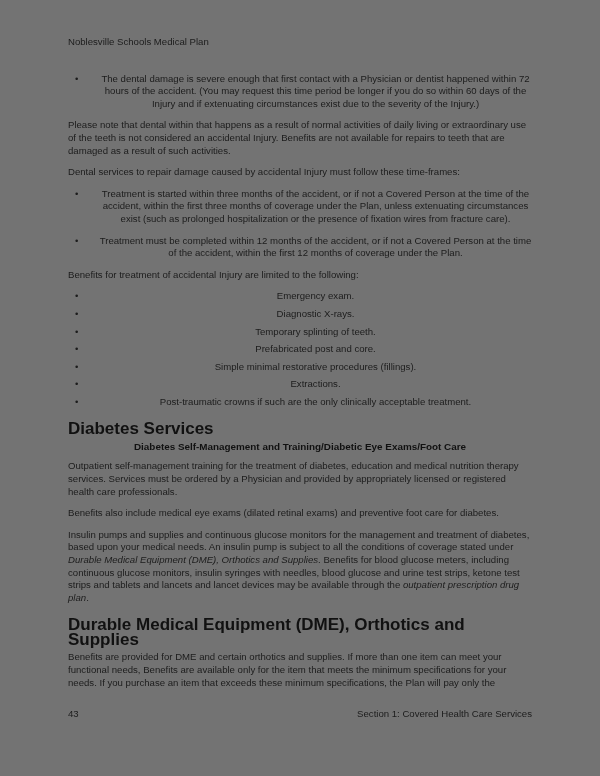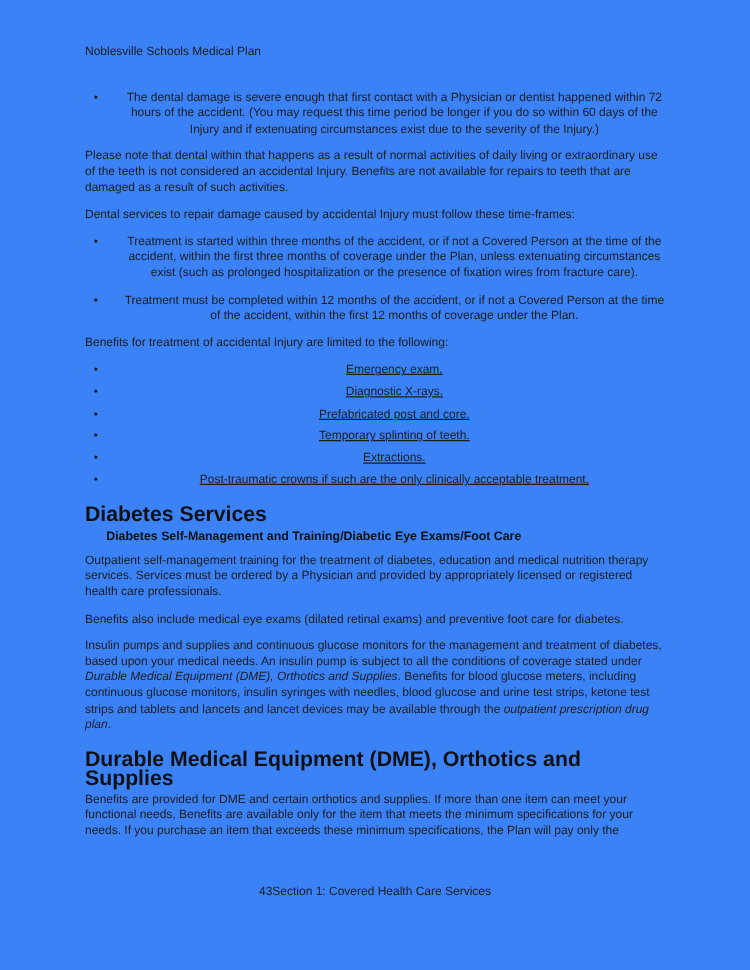--- a/index.html
+++ b/index.html
@@ -4,21 +4,21 @@
 <style>
   html, body {
     margin: 0;
     padding: 0;
     background: #ffffff;
   }
   .page {
     position: relative;
     width: 600px;
     height: 776px;
-    background: #3b82f6;
+    background: #737373;
     box-sizing: border-box;
     padding: 36px 68px 0 68px;
     font-family: "Liberation Sans", "DejaVu Sans", sans-serif;
     font-size: 9.6px;
     line-height: 12.6px;
     color: #1c1c1c;
     overflow: hidden;
   }
   .running-header {
     margin: 0 0 24px 0;
@@ -38,46 +38,46 @@
     margin: 0 0 9px 0;
   }
   ul.bullets li::before {
     content: "\2022";
     position: absolute;
     left: 7px;
     top: 0;
   }
   ul.bullets.tight li {
     margin: 0 0 5px 0;
-    text-decoration: underline;
   }
   h1.section-heading {
     font-size: 17px;
     line-height: 15px;
     font-weight: bold;
     margin: 13px 0 4px 0;
     color: #111111;
   }
   h2.sub-heading {
     font-size: 9.9px;
     line-height: 13px;
     font-weight: bold;
-    margin: 0 0 7px 17px;
+    margin: 0 0 7px 0;
     color: #111111;
+    text-align: center;
   }
   .i {
     font-style: italic;
   }
   .footer {
     position: absolute;
     left: 68px;
     right: 68px;
     top: 708px;
     display: flex;
-    justify-content: center;
+    justify-content: space-between;
   }
 </style>
 </head>
 <body>
 
 <div class="page">
 
   <div class="running-header">Noblesville Schools Medical Plan</div>
 
   <ul class="bullets">
@@ -91,22 +91,23 @@
   <ul class="bullets">
     <li>Treatment is started within three months of the accident, or if not a Covered Person at the time of the accident, within the first three months of coverage under the Plan, unless extenuating circumstances exist (such as prolonged hospitalization or the presence of fixation wires from fracture care).</li>
     <li>Treatment must be completed within 12 months of the accident, or if not a Covered Person at the time of the accident, within the first 12 months of coverage under the Plan.</li>
   </ul>
 
   <p>Benefits for treatment of accidental Injury are limited to the following:</p>
 
   <ul class="bullets tight">
     <li>Emergency exam.</li>
     <li>Diagnostic X-rays.</li>
+    <li>Temporary splinting of teeth.</li>
     <li>Prefabricated post and core.</li>
-    <li>Temporary splinting of teeth.</li>
+    <li>Simple minimal restorative procedures (fillings).</li>
     <li>Extractions.</li>
     <li>Post-traumatic crowns if such are the only clinically acceptable treatment.</li>
   </ul>
 
   <h1 class="section-heading">Diabetes Services</h1>
 
   <h2 class="sub-heading">Diabetes Self-Management and Training/Diabetic Eye Exams/Foot Care</h2>
 
   <p>Outpatient self-management training for the treatment of diabetes, education and medical nutrition therapy services. Services must be ordered by a Physician and provided by appropriately licensed or registered health care professionals.</p>
 

